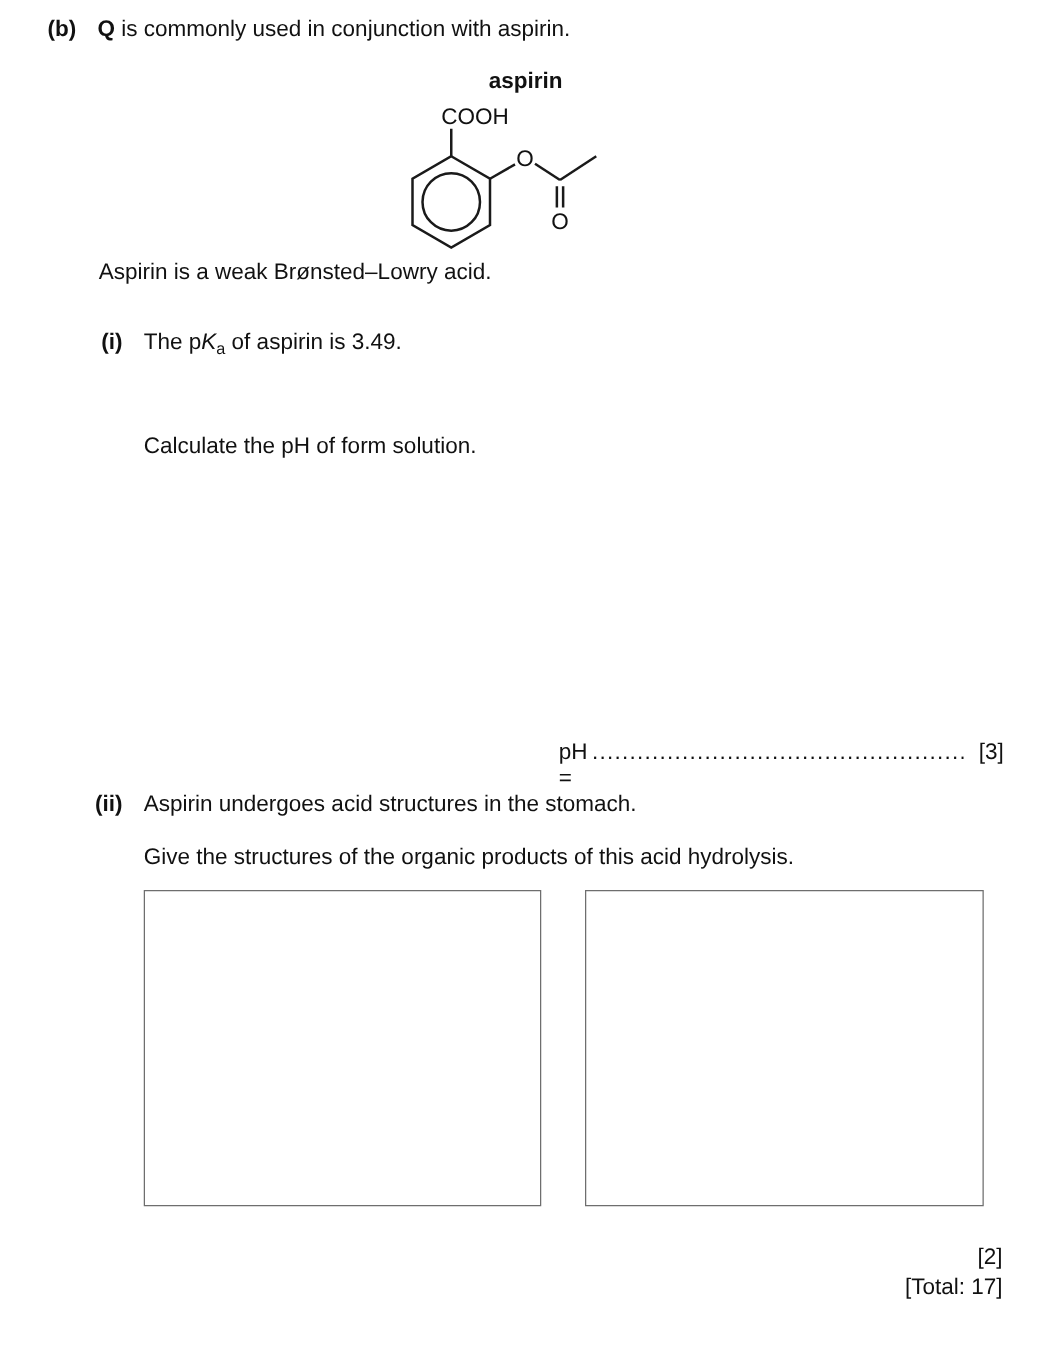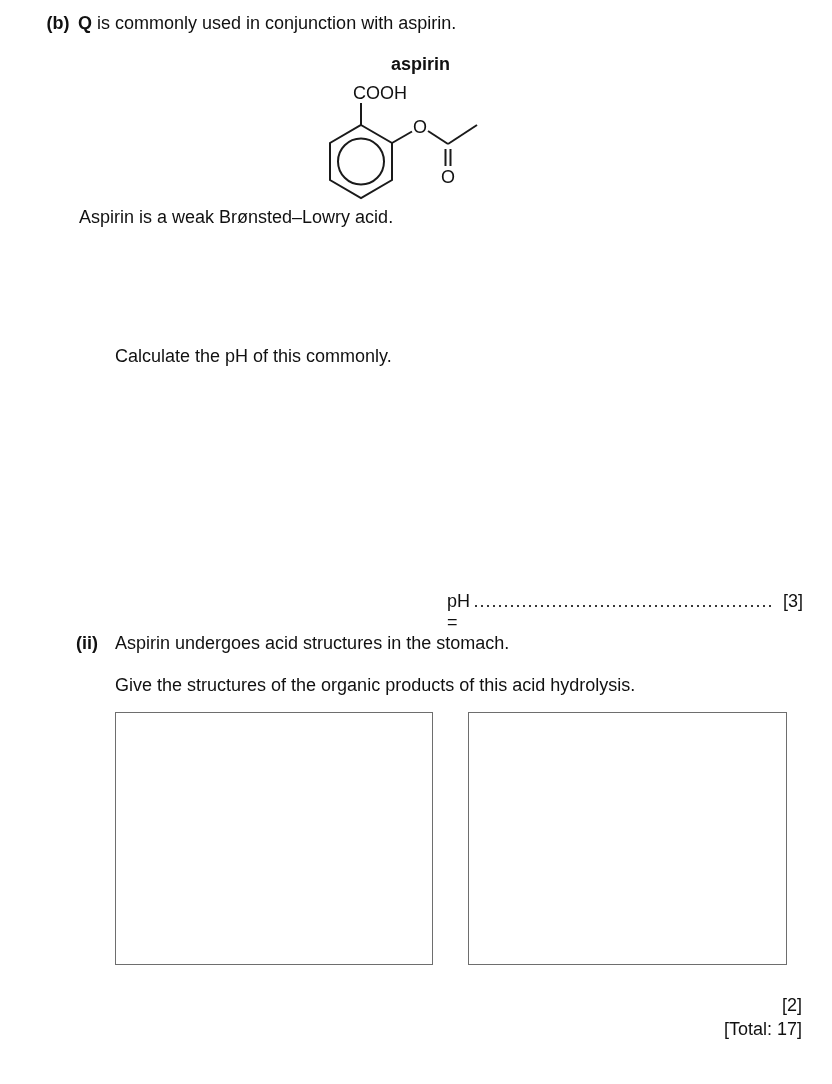--- a/index.html
+++ b/index.html
@@ -35,21 +35,21 @@
   }
   .box1{left:115px;width:318px;}
   .box2{left:468px;width:319px;}
   svg text{font-family:"Liberation Sans", sans-serif;font-size:18px;fill:#111;}
 </style>
 </head>
 <body>
 
 <div class="page">
 
-  <div class="abs" style="left:38px;top:12px;text-align:center;">
+  <div class="abs" style="left:38px;top:12px;">
     <span class="qlabel">(b)</span><span class="b">Q</span><span> is commonly used in conjunction with aspirin.</span>
   </div>
 
   <div class="abs b" style="left:391px;top:53px;">aspirin</div>
 
   <svg class="abs" style="left:320px;top:80px;" width="170" height="130" viewBox="0 0 170 130">
 
     <text x="33" y="19">COOH</text>
 
     <line x1="41" y1="23" x2="41" y2="45" stroke="#1a1a1a" stroke-width="2"></line>
@@ -67,23 +67,26 @@
     <line x1="128" y1="64" x2="157" y2="45" stroke="#1a1a1a" stroke-width="2"></line>
 
     <line x1="125.5" y1="69" x2="125.5" y2="86" stroke="#1a1a1a" stroke-width="2"></line>
     <line x1="130.5" y1="69" x2="130.5" y2="86" stroke="#1a1a1a" stroke-width="2"></line>
 
     <text x="128" y="103" text-anchor="middle">O</text>
   </svg>
 
   <div class="abs" style="left:79px;top:206px;">Aspirin is a weak Brønsted–Lowry acid.</div>
 
+  <div class="abs" style="left:81px;top:262px;">
+    <span class="ilabel">(i)</span><span>The p</span><span class="it">K</span><sub class="small">a</sub><span> of aspirin is 3.49.</span>
+  </div>
 
 
-  <div class="abs" style="left:115px;top:345px;">Calculate the pH of this commonly.</div>
+  <div class="abs" style="left:115px;top:345px;">Calculate the pH of form solution.</div>
 
 
   <div class="answer-line">
     <span>pH = </span>
     <span class="answer-dots">........................................................................</span>
     <span>[3]</span>
   </div>
 
   <div class="abs" style="left:76px;top:632px;">
     <span class="iilabel">(ii)</span><span>Aspirin undergoes acid structures in the stomach.</span>

